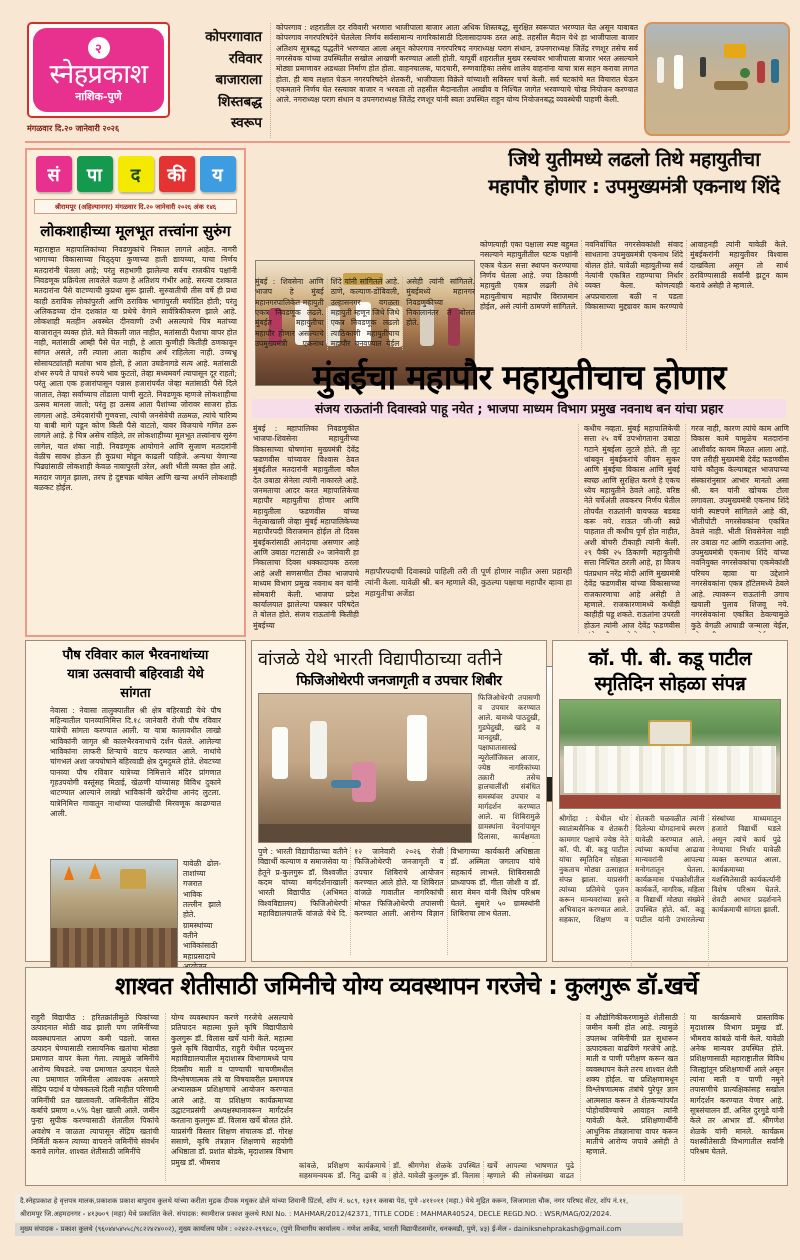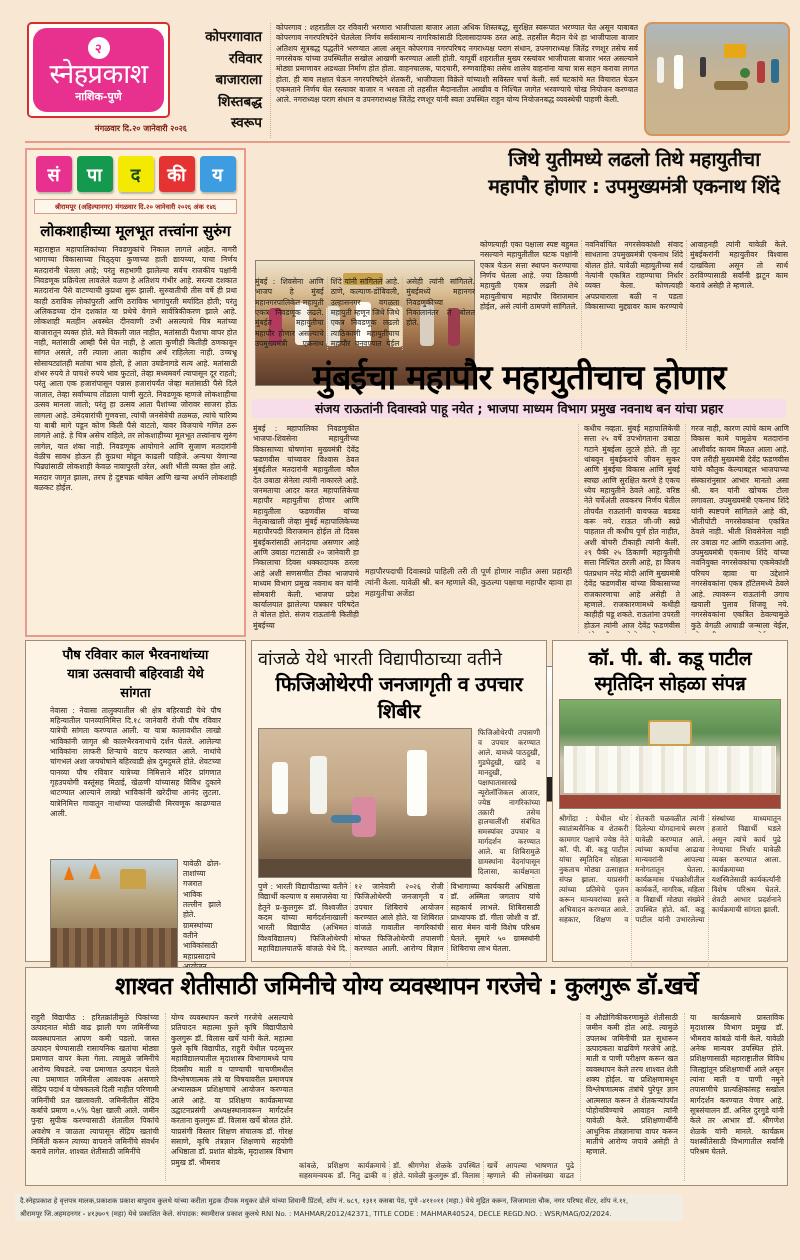--- a/index.html
+++ b/index.html
@@ -12,36 +12,36 @@
   .box { border:1px solid #9b8b77; background:#fdf4e6; }
   .ph { position:relative; overflow:hidden; border:1px solid #8a7f70; }
 
   
   .masthead { border:2px solid #d32f2f; background:#fffdf8; border-radius:5px; padding:4px; }
   .mh-pink { height:100%; border-radius:14px; display:flex; flex-direction:column; align-items:center; justify-content:center; }
   .mh-circle { width:22px; height:22px; border-radius:50%; background:#fff; display:flex; align-items:center; justify-content:center;
                font-weight:bold; font-size:13px; margin-bottom:1px; }
   .mh-title { font-size:27px; font-weight:normal; color:#fff; line-height:1.05; letter-spacing:-0.5px; }
   .mh-sub { font-size:11px; font-weight:bold; color:#fff; }
-  .mh-date { font-size:8px; font-weight:bold; color:#7a1c10; text-align:right; }
+  .mh-date { font-size:8px; font-weight:bold; color:#7a1c10; text-align:left; }
 
   .brief-head { font-size:13.5px; font-weight:800; color:#120f0c; text-align:right; line-height:1.6; }
 
   
   .ed-box { border:2px solid #ea9a8a; padding:6px 7px; background:#fbeedb; }
   .ed-letters { display:flex; justify-content:center; gap:5px; }
   .ed-letter { width:36px; height:36px; border-radius:4px; display:flex; align-items:center; justify-content:center;
                font-size:18px; font-weight:bold; box-shadow:1px 2px 2px rgba(0,0,0,.25); }
   .ed-dateline { margin-top:7px; border:1px solid #d89b8b; background:#fdf6ea; color:#a0251a; font-weight:bold;
                  font-size:6.6px; text-align:center; padding:2px 1px; }
   .ed-headline { font-size:15px; font-weight:800; text-align:center; color:#000; margin:6px 0 5px; }
 
   .sec-head-sm { font-size:13px; font-weight:800; text-align:center; color:#000; line-height:1.45; }
   .kicker { font-size:18px; font-weight:400; text-align:left; color:#111; }
-  .head-xl { font-size:20px; font-weight:800; text-align:center; color:#000; letter-spacing:-0.3px; }
+  .head-xl { font-size:14px; font-weight:800; text-align:center; color:#000; letter-spacing:-0.3px; }
   .head-xxl { font-size:19px; font-weight:800; text-align:center; color:#000; line-height:1.3; letter-spacing:-0.3px; }
 
   .shinde-head { font-size:19.5px; font-weight:800; text-align:center; color:#0b0b0b; line-height:1.4; letter-spacing:-0.4px; }
   .mayor-head { font-size:34px; font-weight:800; text-align:center; color:#000; letter-spacing:-1px; white-space:nowrap; }
   .mayor-sub { background:#f7dce9; text-align:center; font-size:12.5px; font-weight:bold; color:#14100d; }
   .agri-head { font-size:24px; font-weight:800; text-align:center; color:#000; letter-spacing:-0.6px; }
 
   .footer-line { font-size:6.9px; color:#2c2c2c; padding:1.5px 5px; line-height:1.5; }
   .divider { background:#ea9a8a; }
 
@@ -200,15 +200,18 @@
 
   <div class="abs bt cols3" style="left:299px; top:1161px; width:275px; height:22px; font-size:7.3px;">कांबळे, प्रशिक्षण कार्यक्रमाचे सहसमन्वयक डॉ. नितु ढाकी व डॉ. श्रीगणेश शेळके उपस्थित होते. यावेळी कुलगुरू डॉ. विलास खर्चे आपल्या भाषणात पुढे म्हणाले की लोकसंख्या वाढत असून नागरिकीकरण</div>
   <div class="abs bt" style="left:580px; top:1013px; width:98px; height:168px; border-left:1px dotted #c9b59e; padding-left:5px;">व औद्योगिकीकरणामुळे शेतीसाठी जमीन कमी होत आहे. त्यामुळे उपलब्ध जमिनीची प्रत सुधारून उत्पादकता वाढविणे गरजेचे आहे. माती व पाणी परीक्षण करून खत व्यवस्थापन केले तरच शाश्वत शेती शक्य होईल. या प्रशिक्षणामधून विश्लेषणात्मक तंत्रांचे पुरेपूर ज्ञान आत्मसात करून ते शेतकऱ्यांपर्यंत पोहोचविण्याचे आवाहन त्यांनी यावेळी केले. प्रशिक्षणार्थींनी आधुनिक तंत्रज्ञानाचा वापर करून मातीचे आरोग्य जपावे असेही ते म्हणाले.</div>
   <div class="abs bt" style="left:684px; top:1013px; width:100px; height:168px; border-left:1px dotted #c9b59e; padding-left:5px;">या कार्यक्रमाचे प्रास्ताविक मृदाशास्त्र विभाग प्रमुख डॉ. भीमराव कांबळे यांनी केले. यावेळी अनेक मान्यवर उपस्थित होते. प्रशिक्षणासाठी महाराष्ट्रातील विविध जिल्ह्यांतून प्रशिक्षणार्थी आले असून त्यांना माती व पाणी नमुने तपासणीचे प्रात्यक्षिकांसह सखोल मार्गदर्शन करण्यात येणार आहे. सूत्रसंचालन डॉ. अनिल दुरगुडे यांनी केले तर आभार डॉ. श्रीगणेश शेळके यांनी मानले. कार्यक्रम यशस्वीतेसाठी विभागातील सर्वांनी परिश्रम घेतले.</div>
 
   <div class="abs" style="left:15px; top:1194px; width:668px;">
     <div style="background:#f2ede3;">
       <div class="footer-line">दै.स्नेहप्रकाश हे वृत्तपत्र मालक,प्रकाशक प्रकाश बापुराव कुलथे यांच्या करीता मुद्रक दीपक मधुकर ढोले यांच्या शिवानी प्रिंटर्स, शॉप नं. ७८९, १३११ कसबा पेठ, पुणे -४११०११ (महा.) येथे मुद्रित करून, जिजामाता चौक, नगर परिषद सेंटर, शॉप नं.११,</div>
       <div class="footer-line">श्रीरामपूर जि.अहमदनगर - ४१३७०९ (महा) येथे प्रकाशित केले. संपादक: स्वामीराज प्रकाश कुलथे RNI No. : MAHMAR/2012/42371,  TITLE CODE : MAHMAR40524,  DECLE REGD.NO. : WSR/MAG/02/2024.</div>
     </div>
+    <div style="background:#dbd9d4; margin-top:2px;">
+      <div class="footer-line">मुख्य संपादक - प्रकाश कुलथे (९६०४४५४५५८/९८२२४२४००२), मुख्य कार्यालय फोन : ०२४२२-२९९४८०, (पुणे विभागीय कार्यालय - गणेश आर्केड, भारती विद्यापीठसमोर, धनकवडी, पुणे, ४३) ई-मेल - dainiksnehprakash@gmail.com</div>
+    </div>
   </div>
 
 </div>
 
 </body></html>

